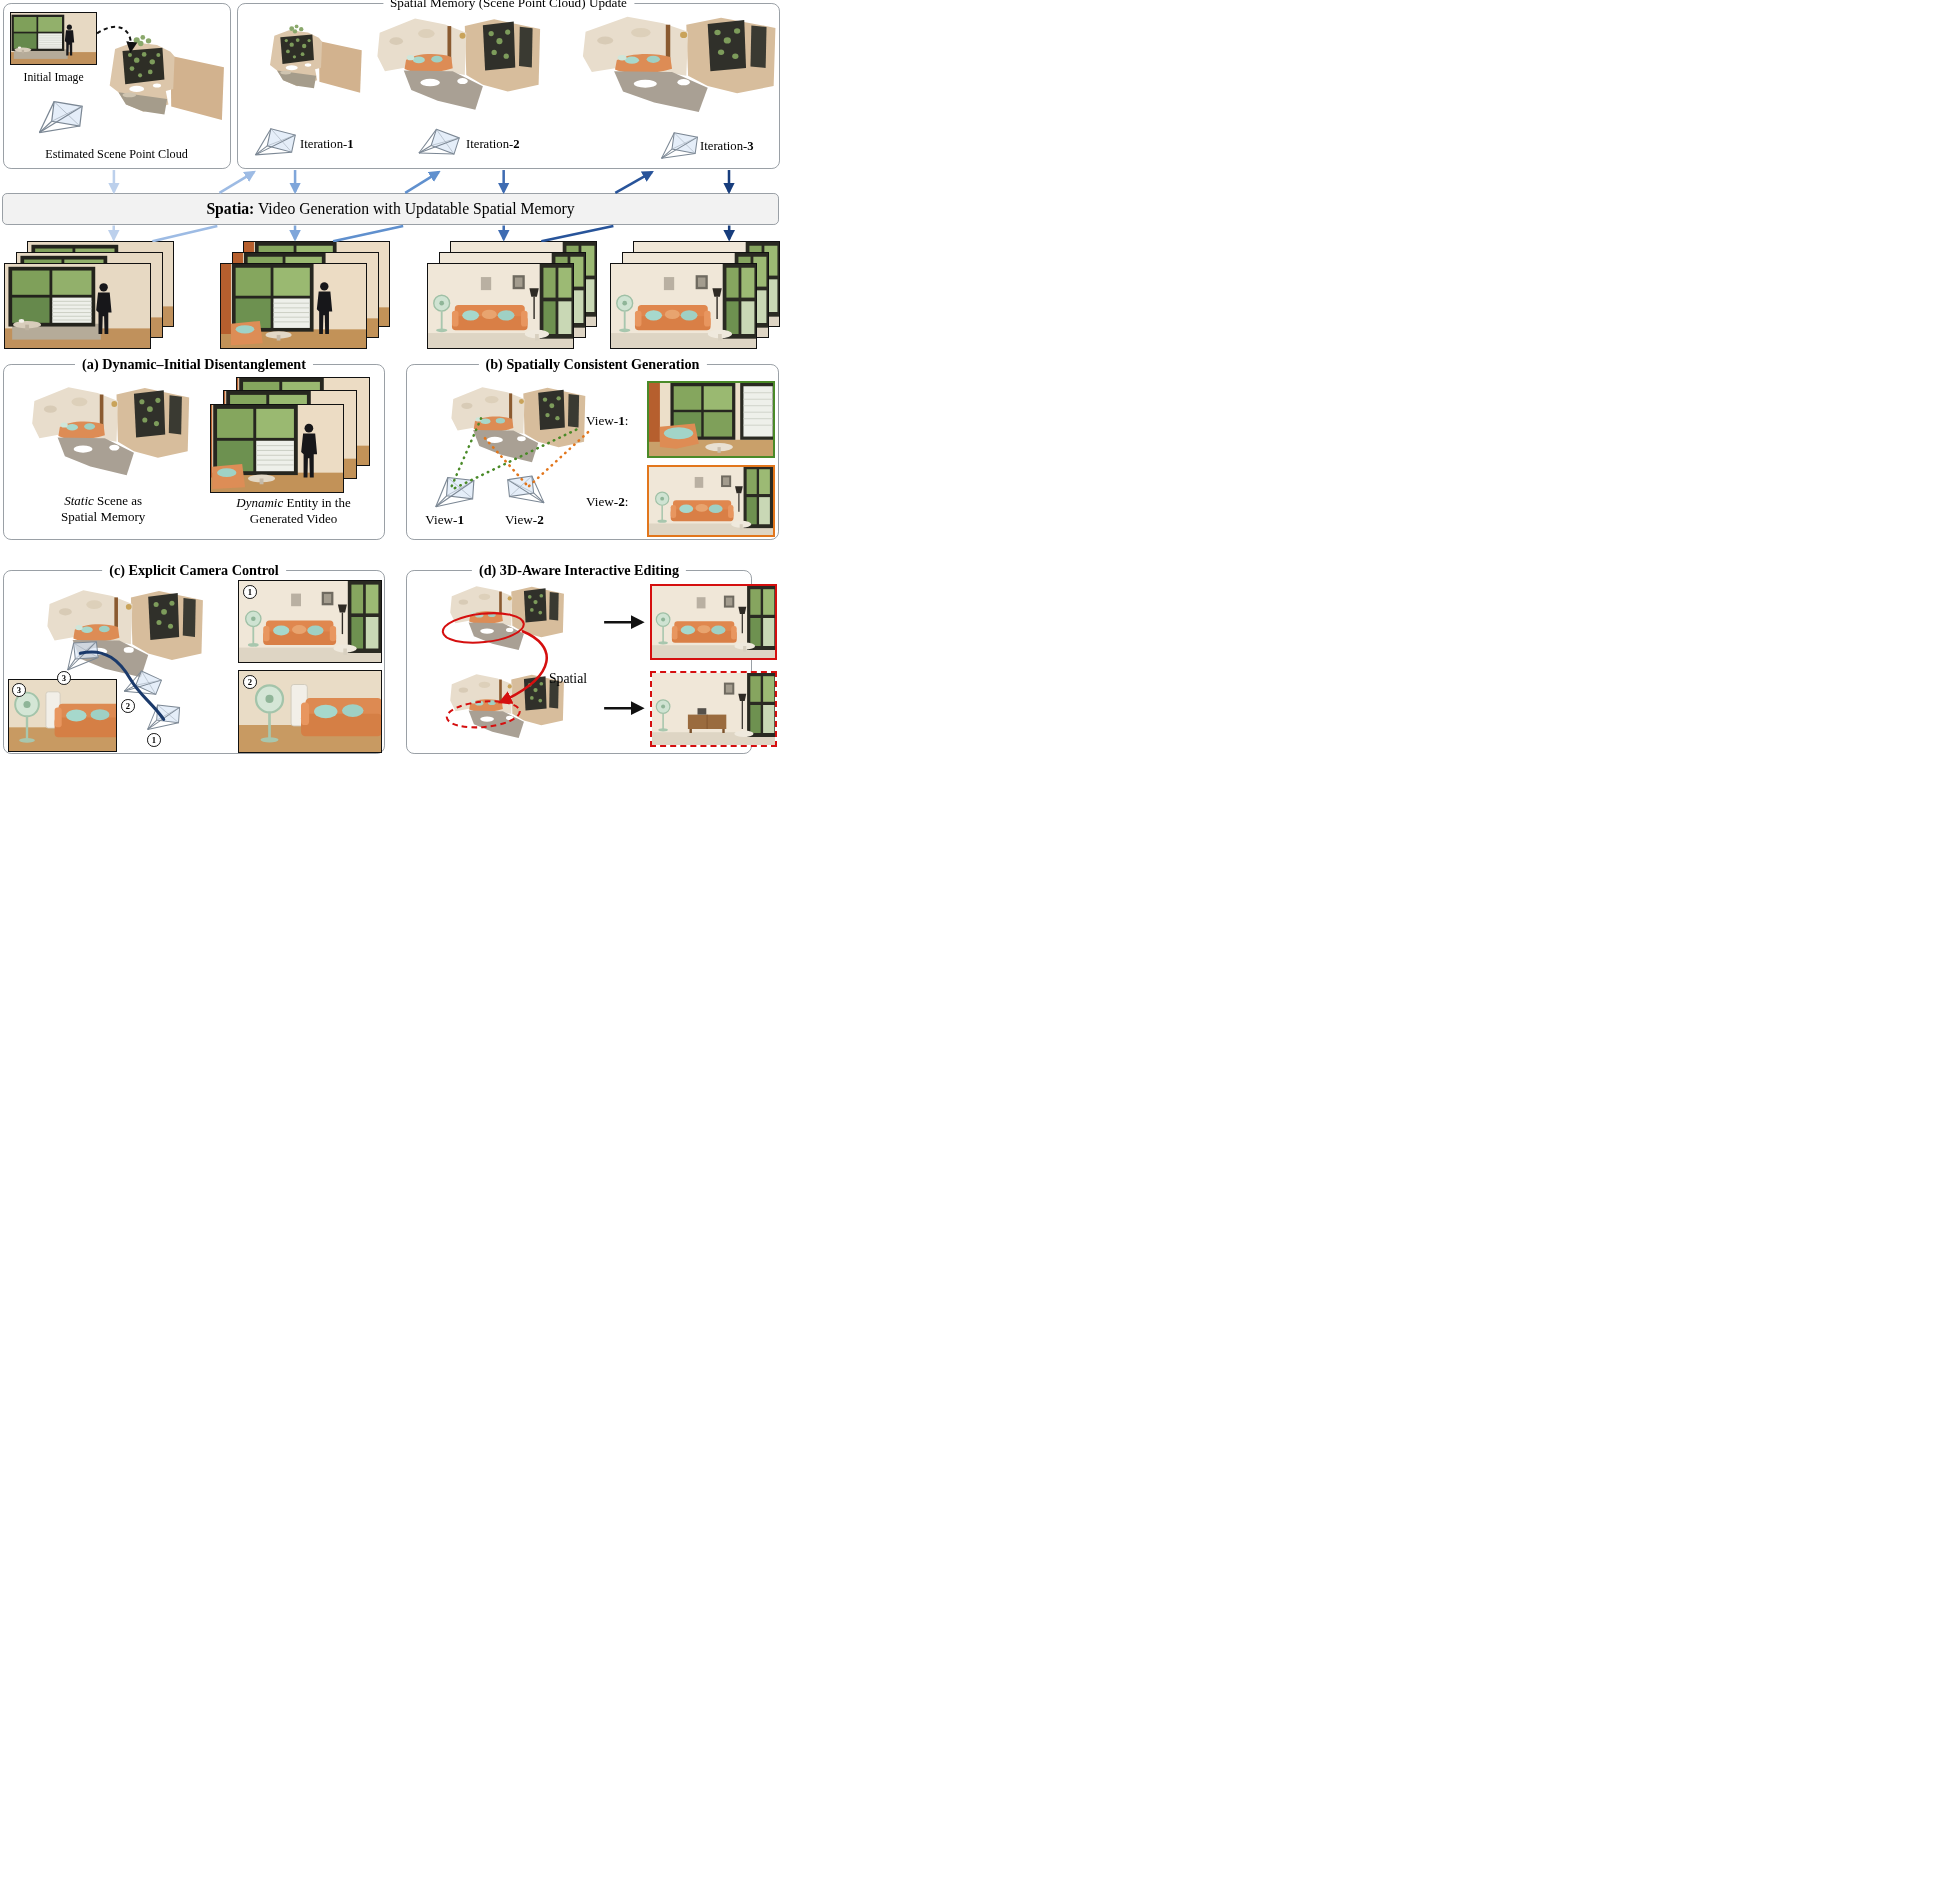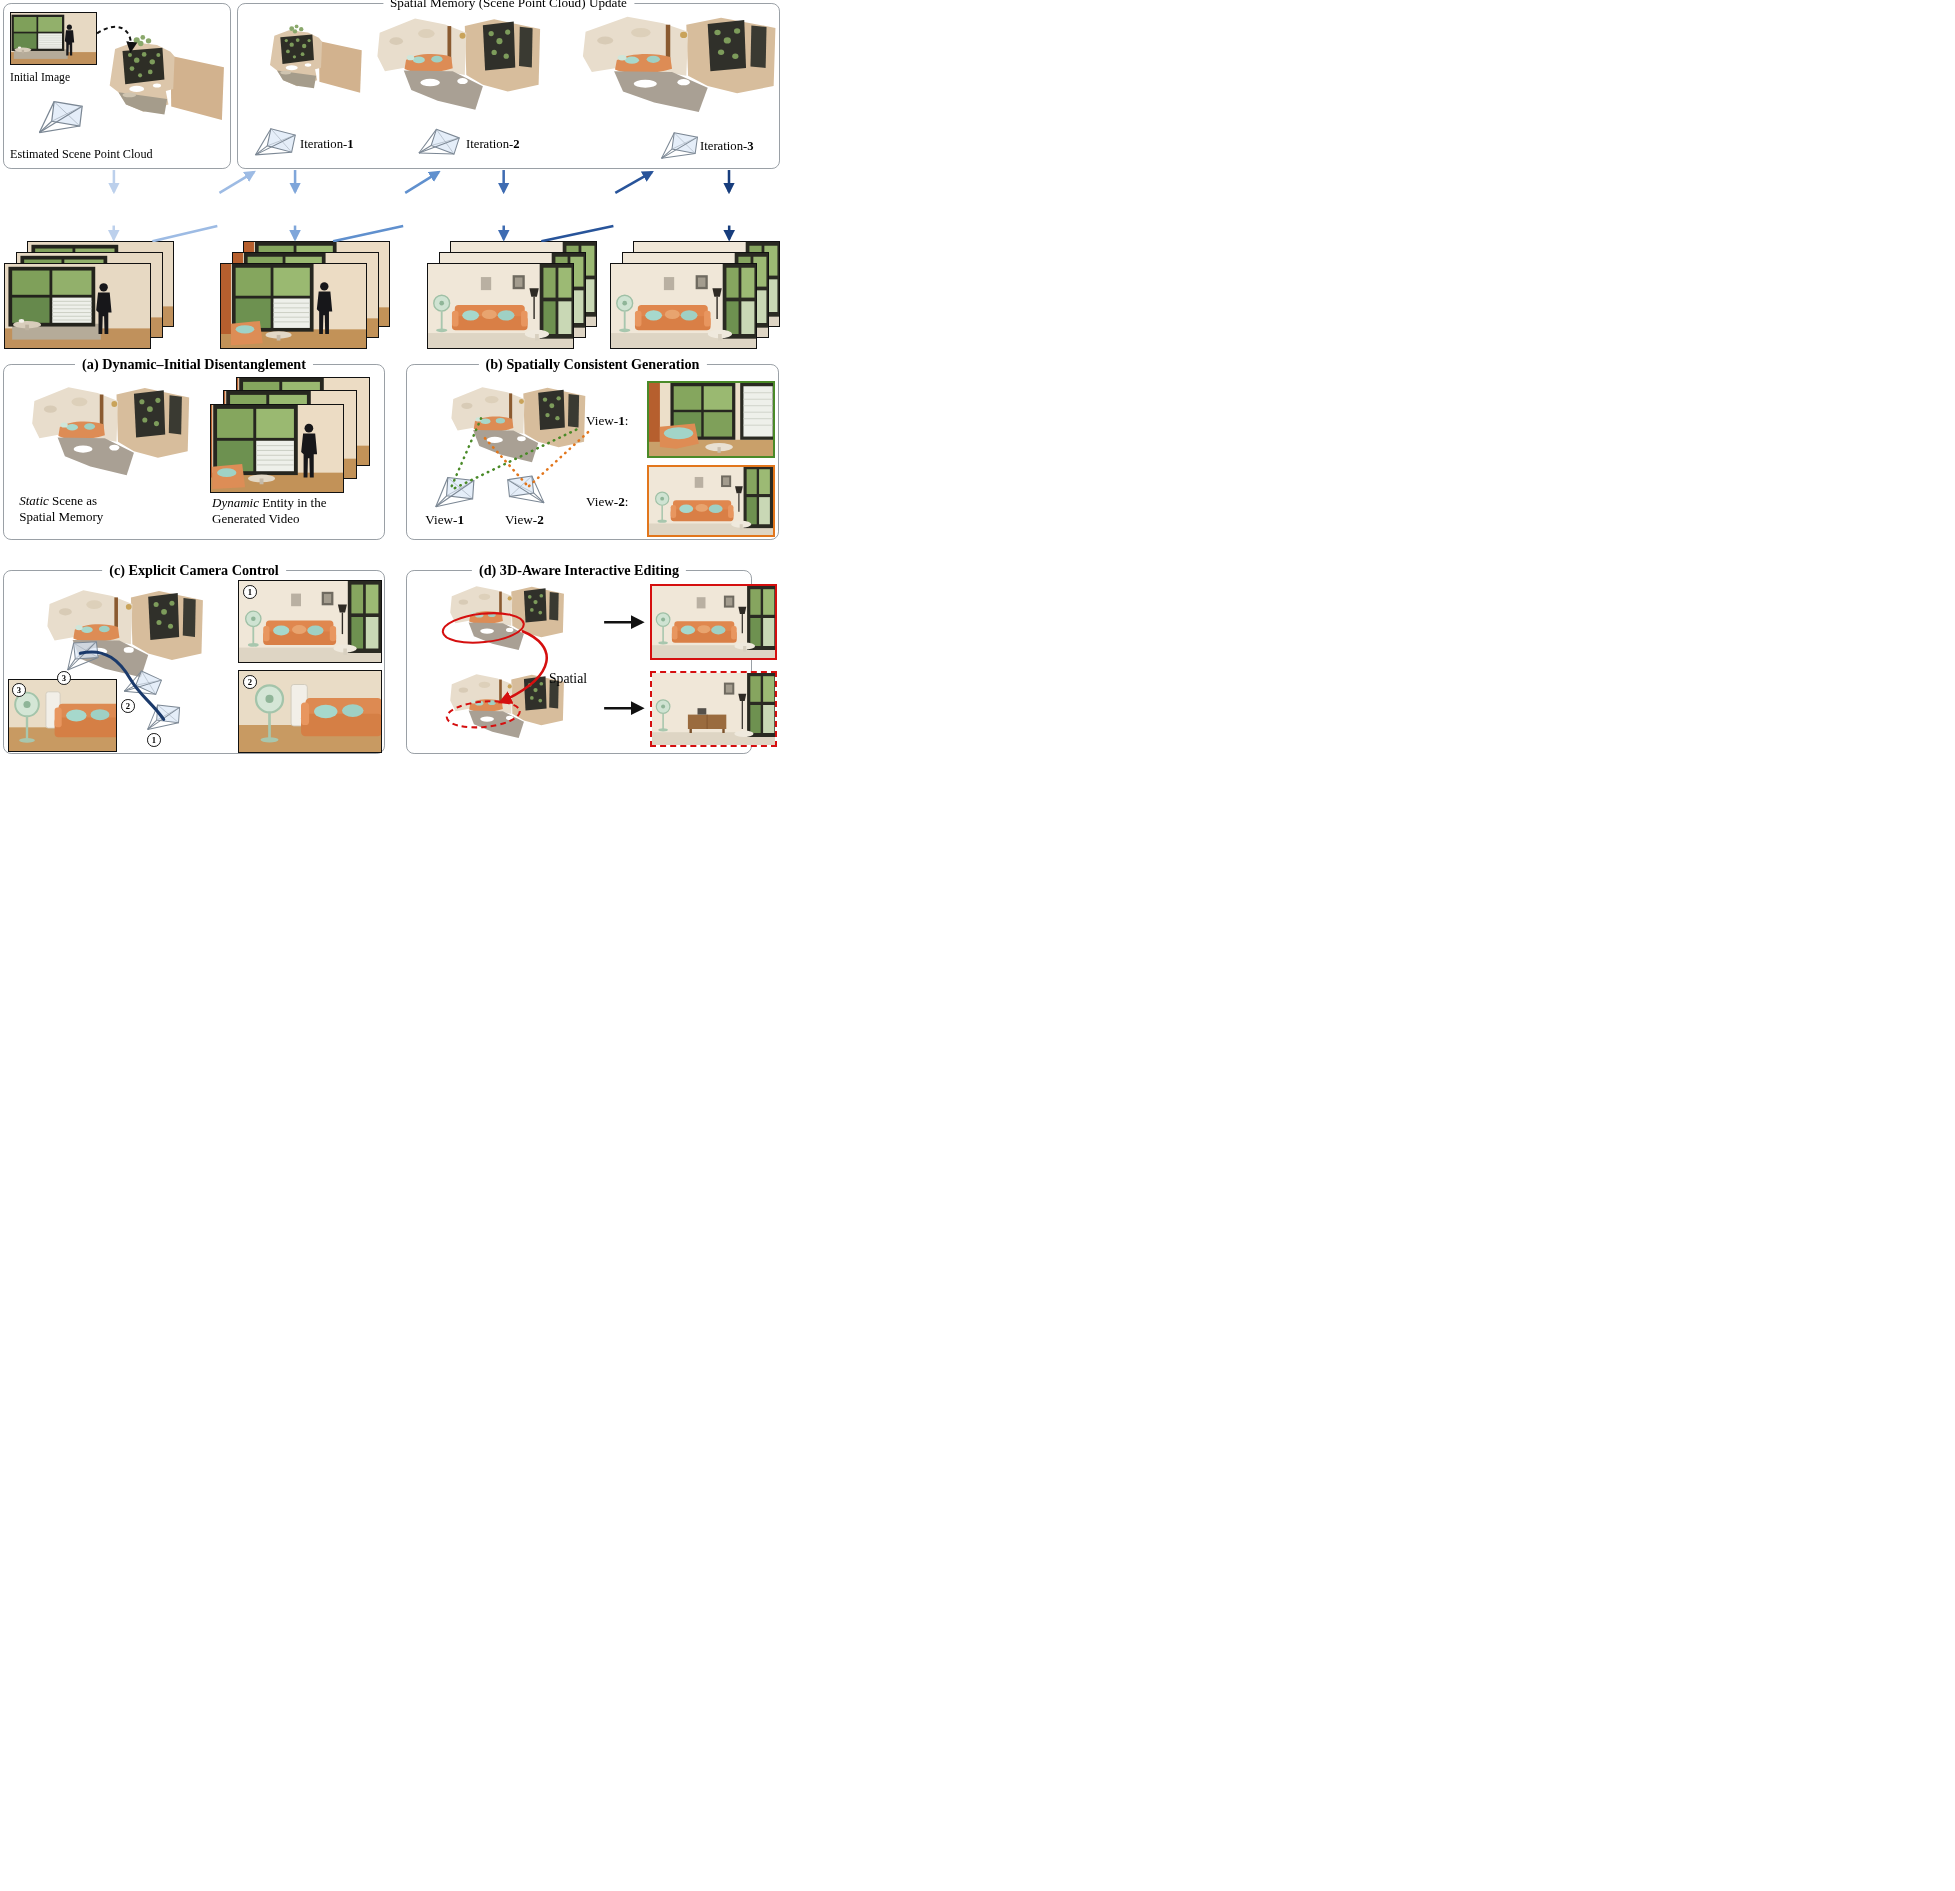--- a/index.html
+++ b/index.html
@@ -10,21 +10,21 @@
   .boxtitle{position:absolute;top:0;left:50%;transform:translate(-50%,-55%);background:#fff;
             padding:0 7.1px;font-weight:bold;font-size:14.2px;white-space:nowrap;z-index:4}
   .plaintitle{position:absolute;top:0;left:50%;transform:translate(-50%,-55%);background:#fff;
             padding:0 7.1px;font-size:13.2px;white-space:nowrap;z-index:4}
   .thumb{position:absolute;border:1.5px solid #111;overflow:hidden;background:#fff}
   .thumb svg{display:block;width:100%;height:100%}
   .pcwrap{position:absolute}
   .pcwrap svg{display:block;width:100%;height:100%}
   .frustum{position:absolute}
   .frustum svg{display:block;width:100%;height:100%;overflow:visible}
-  .caption{position:absolute;text-align:left;font-size:12.2px;line-height:1.25}
+  .caption{position:absolute;text-align:center;font-size:12.2px;line-height:1.25}
   .itlabel{position:absolute;font-size:12.7px;white-space:nowrap}
   .vstack{position:absolute}
   .vframe{position:absolute;border:1.5px solid #111;background:#fff;overflow:hidden}
   .vframe svg{display:block;width:100%;height:100%}
   .badge{position:absolute;width:13.7px;height:13.7px;border:1.3px solid #111;border-radius:50%;
          background:#fff;display:flex;align-items:center;justify-content:center;
          font-weight:bold;font-size:8.6px;z-index:6}
   .banner{position:absolute;border:1.3px solid #9aa0a6;border-radius:5.1px;background:#f2f2f2;
           display:flex;align-items:center;justify-content:center;font-size:15.7px;z-index:3}
   .overlay{position:absolute;pointer-events:none;z-index:5}
@@ -341,20 +341,23 @@
   <svg class="overlay" style="left:0;top:168px;width:782px;height:26.4px" viewBox="0 0 1540 52">
     <line x1="224" y1="4" x2="224" y2="47" stroke="#bcd0ec" stroke-width="5" marker-end="url(#ah-c1)"></line>
     <line x1="581" y1="4" x2="581" y2="47" stroke="#7fa6da" stroke-width="5" marker-end="url(#ah-c3)"></line>
     <line x1="992" y1="4" x2="992" y2="47" stroke="#3f6cb2" stroke-width="5" marker-end="url(#ah-c5)"></line>
     <line x1="1436" y1="4" x2="1436" y2="47" stroke="#173d7d" stroke-width="5" marker-end="url(#ah-c7)"></line>
     <line x1="432" y1="49" x2="500" y2="8" stroke="#9dbbe4" stroke-width="5" marker-end="url(#ah-c2)"></line>
     <line x1="798" y1="49" x2="864" y2="8" stroke="#6090ce" stroke-width="5" marker-end="url(#ah-c4)"></line>
     <line x1="1212" y1="49" x2="1284" y2="8" stroke="#28549a" stroke-width="5" marker-end="url(#ah-c6)"></line>
   </svg>
 
+  <div class="banner" style="left:2px;top:193px;width:777px;height:31.5px">
+    <span><b>Spatia:</b><span> Video Generation with Updatable Spatial Memory</span></span>
+  </div>
 
   <svg class="overlay" style="left:0;top:224px;width:782px;height:18.3px" viewBox="0 0 1540 36">
     <line x1="300" y1="34" x2="428" y2="4" stroke="#9dbbe4" stroke-width="5"></line>
     <line x1="656" y1="34" x2="794" y2="4" stroke="#6090ce" stroke-width="5"></line>
     <line x1="1066" y1="34" x2="1208" y2="4" stroke="#28549a" stroke-width="5"></line>
     <line x1="224" y1="3" x2="224" y2="30" stroke="#bcd0ec" stroke-width="5" marker-end="url(#ah-c1)"></line>
     <line x1="581" y1="3" x2="581" y2="30" stroke="#7fa6da" stroke-width="5" marker-end="url(#ah-c3)"></line>
     <line x1="992" y1="3" x2="992" y2="30" stroke="#3f6cb2" stroke-width="5" marker-end="url(#ah-c5)"></line>
     <line x1="1436" y1="3" x2="1436" y2="30" stroke="#173d7d" stroke-width="5" marker-end="url(#ah-c7)"></line>
   </svg>

